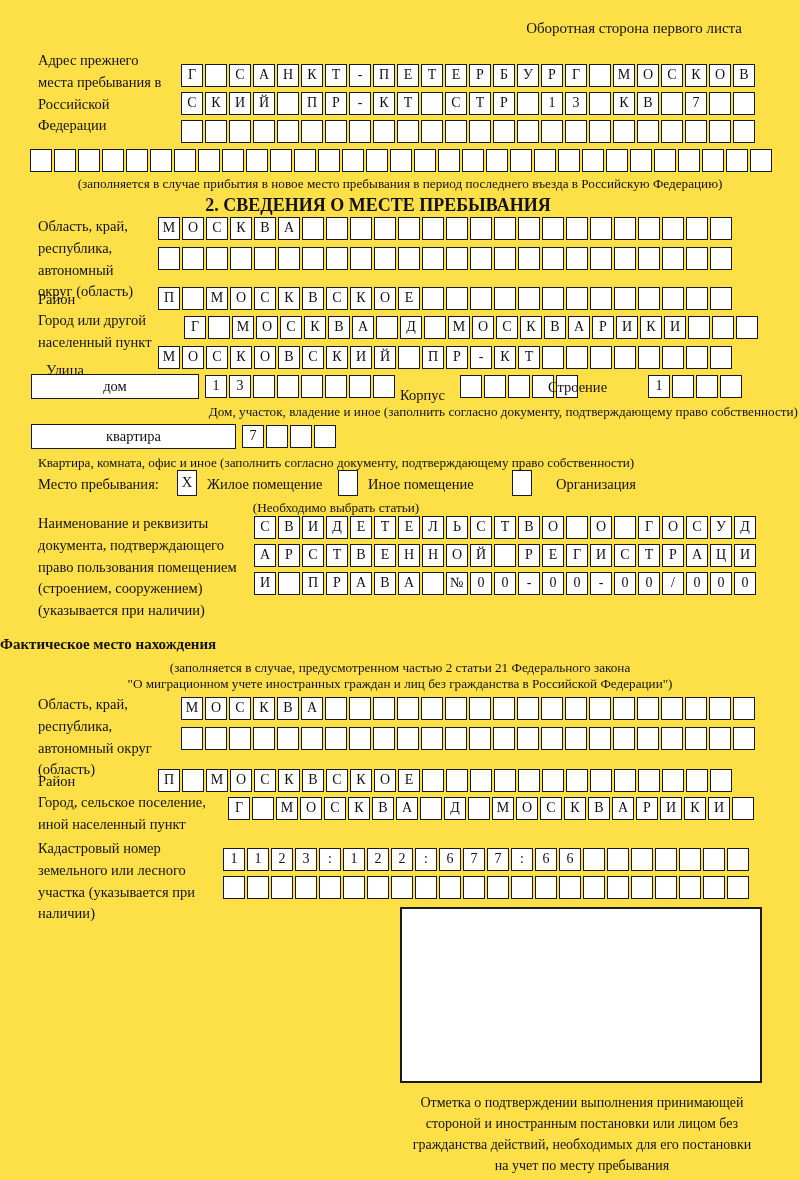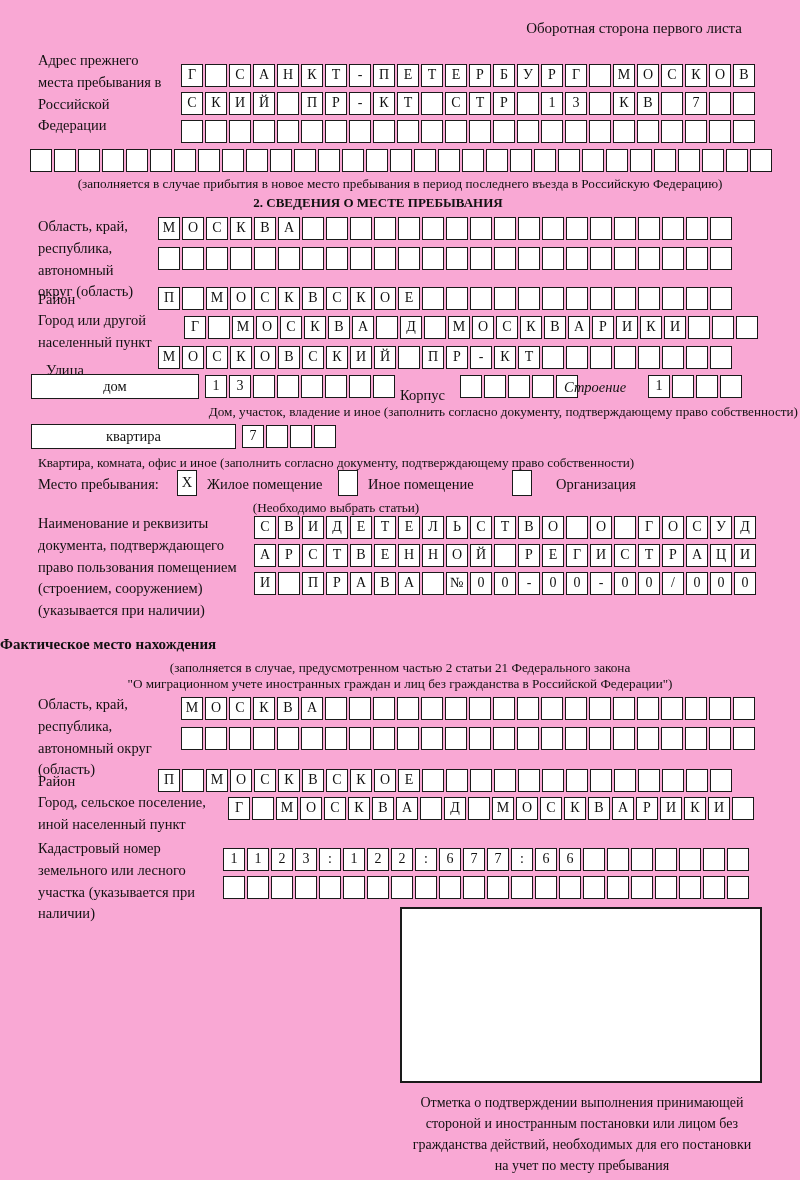--- a/index.html
+++ b/index.html
@@ -1,27 +1,27 @@
 <!DOCTYPE html>
 <html><head>
 <meta charset="utf-8">
 <style>
   html,body{margin:0;padding:0;background:#fff;}
   .page{
     position:relative;
     width:800px;height:1180px;
-    background:#f9a8d4;
+    background:#fde047;
     font-family:"Liberation Serif","DejaVu Serif",serif;
     color:#111;
     overflow:hidden;
   }
   .abs{position:absolute;}
   .lbl{font-size:14.5px;line-height:1.5;}
   .note{font-size:13.2px;}
-  .heading{font-size:13px;font-weight:bold;text-align:center;width:756px;}
+  .heading{font-size:18px;font-weight:bold;text-align:center;width:756px;}
   .center{text-align:center;}
   .cells{position:absolute;display:flex;gap:2px;}
   .cell{
     box-sizing:border-box;
     display:inline-block;
     width:22px;height:23px;
     border:1.5px solid #1a1a1a;
     font-size:14px;line-height:20px;
     text-align:center;
     background:#fff;
@@ -325,21 +325,21 @@
       <span class="cell"></span>
     </div>
   <div class="abs lbl" style="left:400px;top:377px;margin-top:8px;">Корпус</div>
   <div class="cells" style="left:460px;top:375px;">
       <span class="cell"></span>
       <span class="cell"></span>
       <span class="cell"></span>
       <span class="cell"></span>
       <span class="cell"></span>
     </div>
-  <div class="abs lbl" style="left:564px;top:377px;font-style:italic;">Строение</div>
+  <div class="abs lbl" style="left:548px;top:377px;">Строение</div>
   <div class="cells" style="left:648px;top:375px;">
       <span class="cell">1</span>
       <span class="cell"></span>
       <span class="cell"></span>
       <span class="cell"></span>
     </div>
   <div class="abs note" style="left:38px;top:404px;width:760px;text-align:right;">Дом, участок, владение и иное (заполнить согласно документу, подтверждающему право собственности)</div>
 
   <div class="widebox" style="left:31px;top:424px;width:205px;">квартира</div>
   <div class="cells" style="left:242px;top:425px;">

